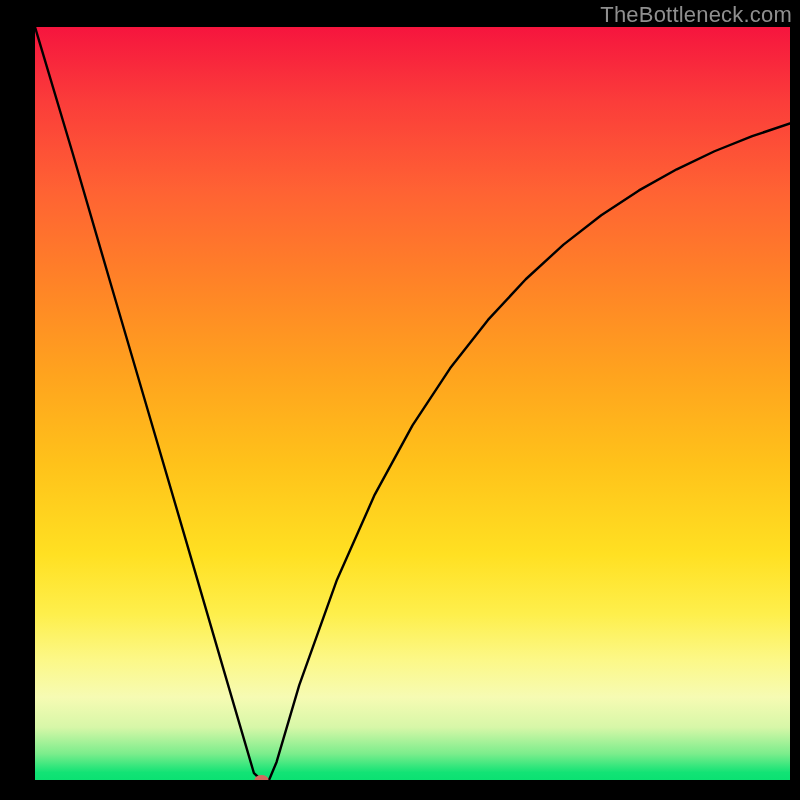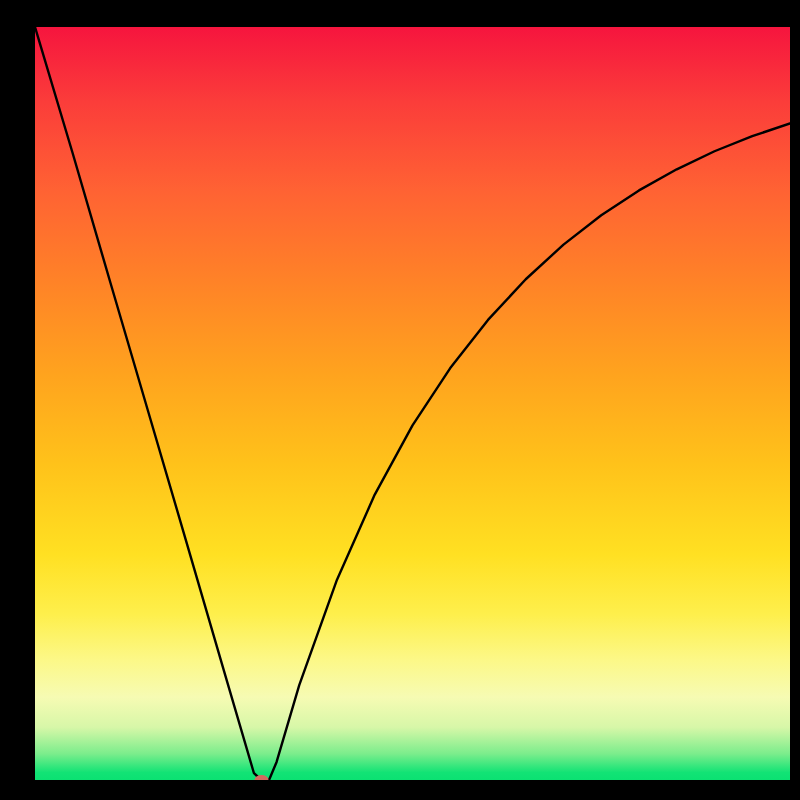--- a/index.html
+++ b/index.html
@@ -53,13 +53,14 @@
 </head>
 <body>
 
 <div class="frame">
   <div class="plot" id="plot" style="left: 35px; top: 27px; width: 755px; height: 753px;">
     <svg class="curve" id="curve-svg" width="755" height="753" viewBox="0 0 755 753">
         <path d="M0.00 0.00 L37.75 126.50 L75.50 256.02 L113.25 384.78 L151.00 513.55 L188.75 643.06 L218.95 746.22 L226.50 753.00 L234.05 753.00 L241.60 734.93 L264.25 658.12 L302.00 552.70 L339.75 467.61 L377.50 398.34 L415.25 341.11 L453.00 292.92 L490.75 252.25 L528.50 217.62 L566.25 188.25 L604.00 163.40 L641.75 142.32 L679.50 124.25 L717.25 109.19 L755.00 96.38 " fill="none" stroke="#000" stroke-width="2.4" stroke-linejoin="round" stroke-linecap="round"></path>
         <ellipse cx="226.50" cy="753.00" rx="7" ry="5" fill="#d36a5f"></ellipse>
       </svg>
   </div>
+  <div class="watermark">TheBottleneck.com</div>
 </div>
 
 </body></html>

